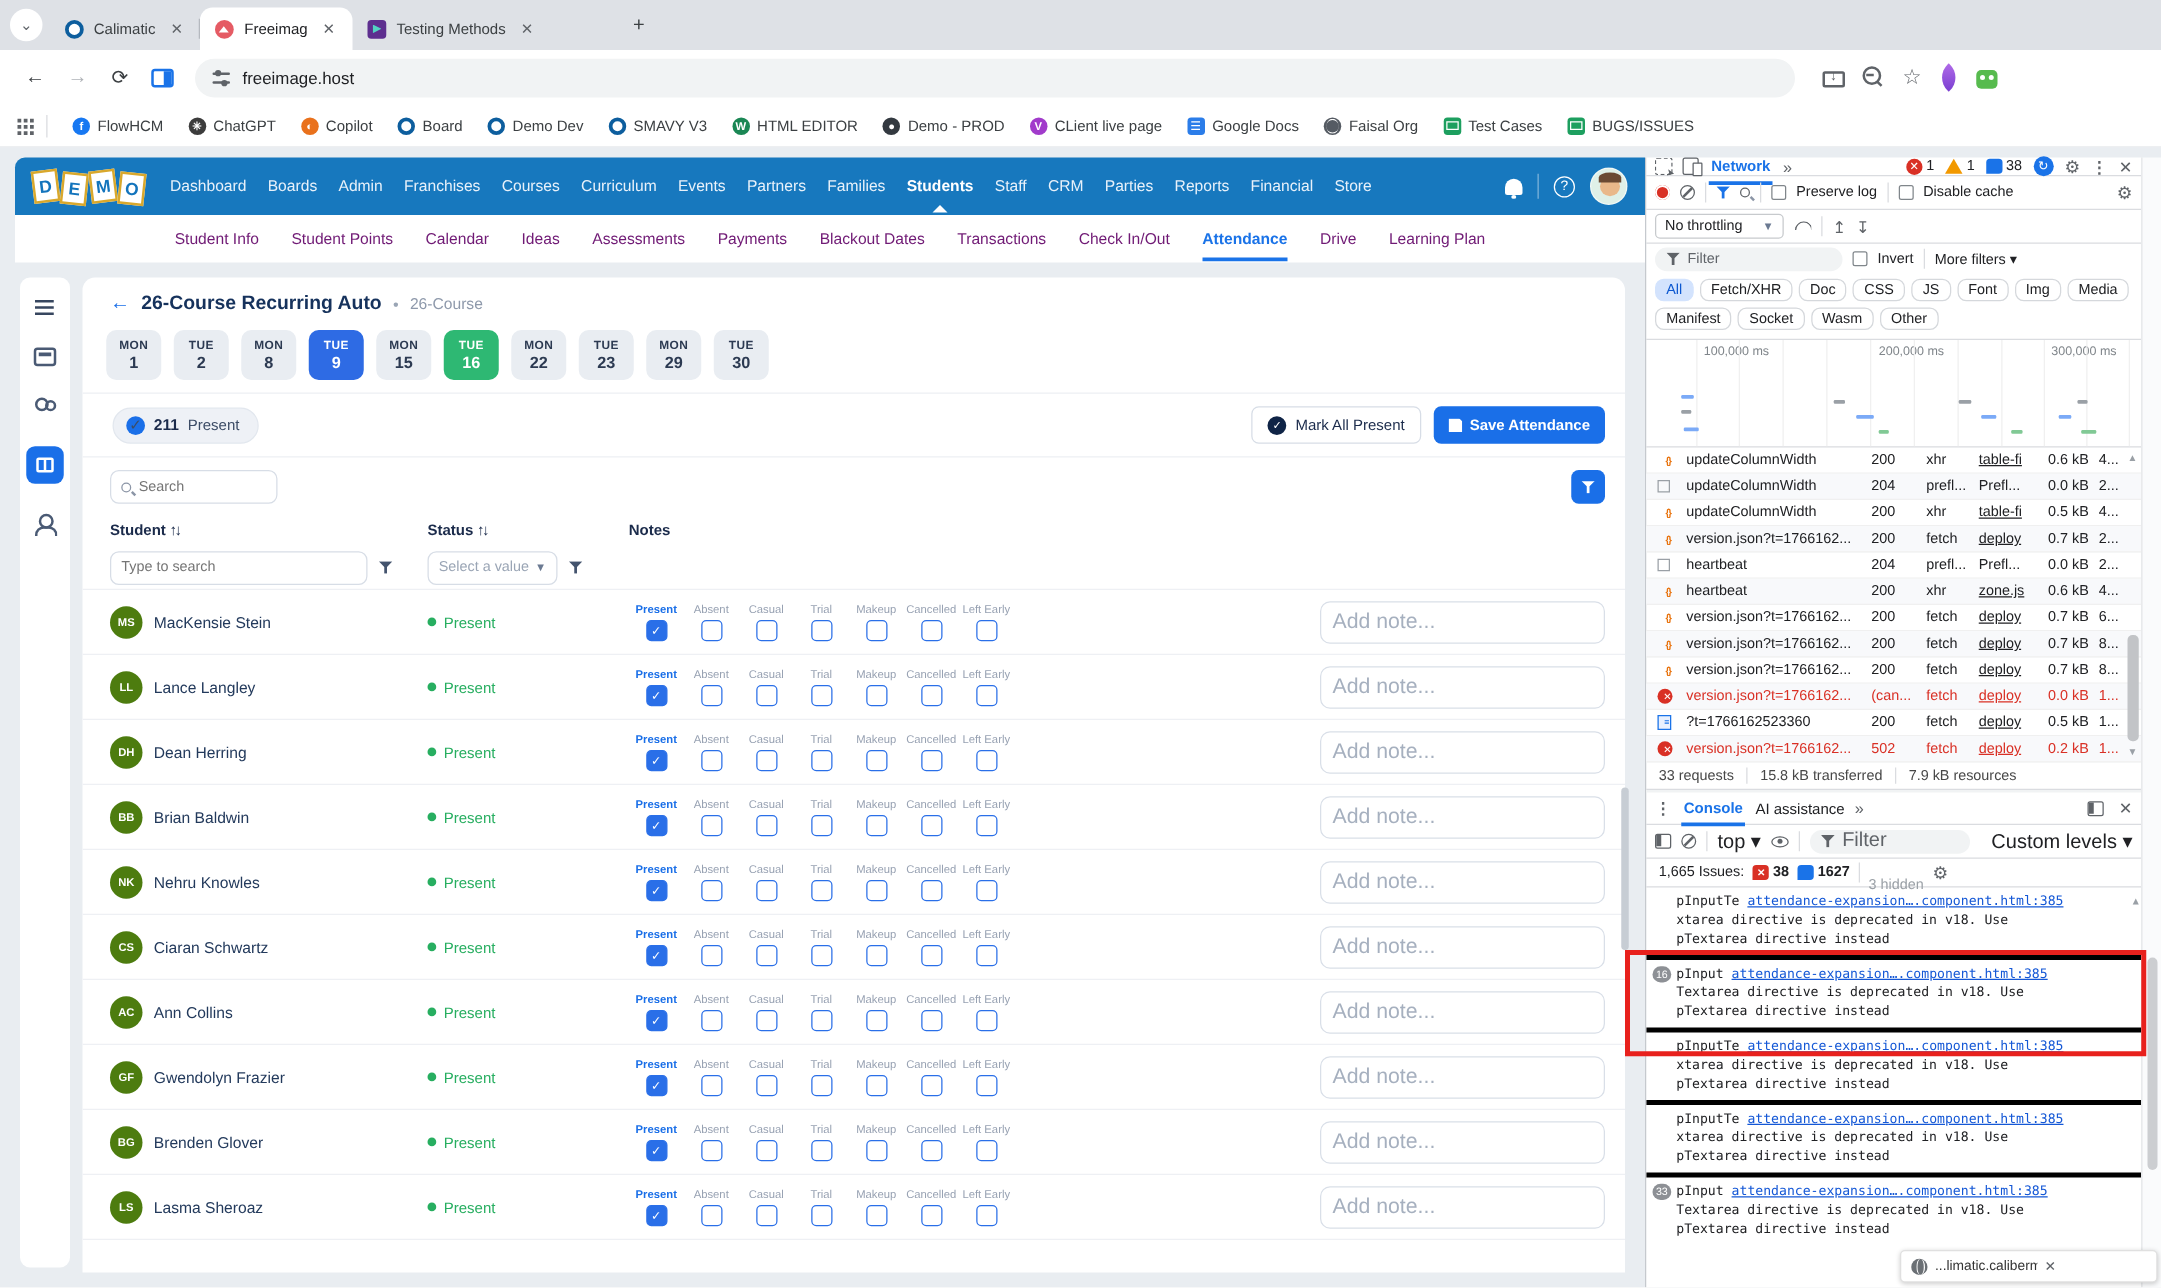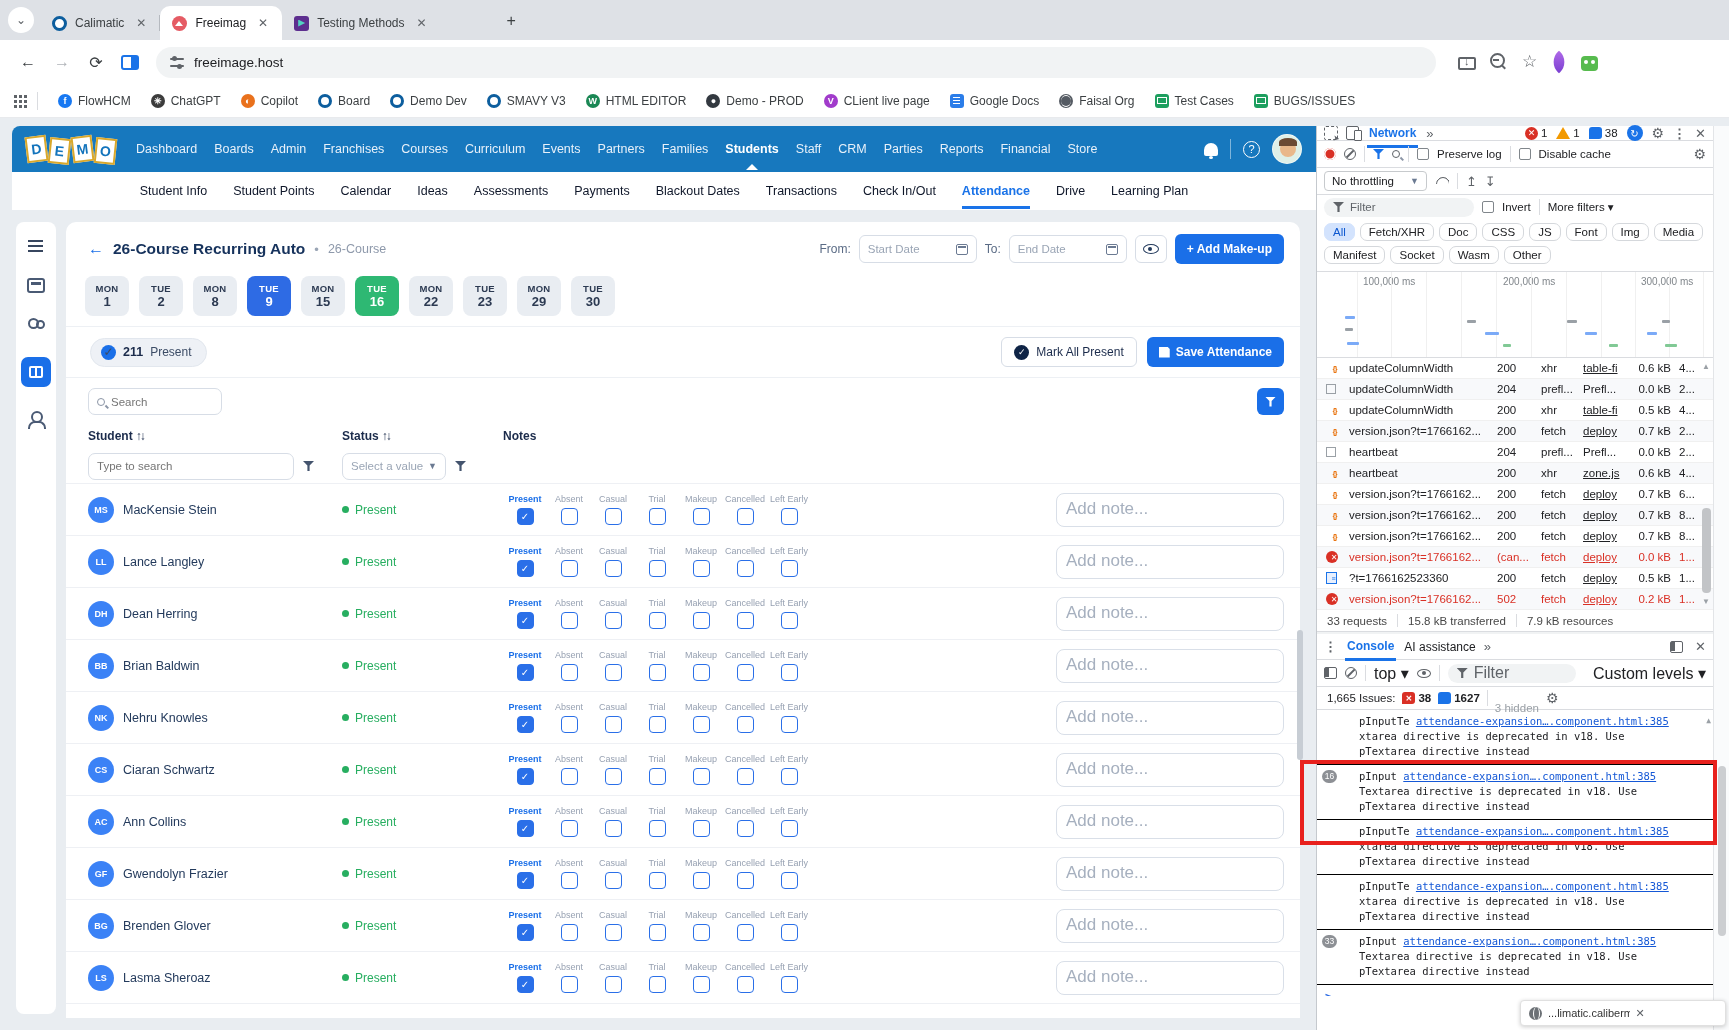--- a/index.html
+++ b/index.html
@@ -74,21 +74,21 @@
   .hdr-right { margin-left:auto; display:flex; align-items:center; gap:12px; }
   .bell { width:14px; height:13px; background:#fff; border-radius:7px 7px 2px 2px; position:relative; }
   .bell::after { content:""; position:absolute; left:5px; bottom:-3px; width:4px; height:3px; border-radius:50%; background:#fff; }
   .hdr-sep { width:1px; height:20px; background:rgba(255,255,255,.45); }
   .help { width:17px; height:17px; border-radius:50%; border:1.5px solid #fff; color:#fff; font-size:11px; display:flex; align-items:center; justify-content:center; }
   .avatar-img { width:30px; height:30px; border-radius:50%; background:#dff0e8; position:relative; overflow:hidden; border:1px solid rgba(255,255,255,.6); }
   .avatar-img::before { content:""; position:absolute; left:7px; top:6px; width:16px; height:16px; border-radius:50%; background:#e9b astad; background:#e9b88a; }
   .avatar-img::after { content:""; position:absolute; left:6px; top:3px; width:18px; height:8px; border-radius:50% 50% 0 0; background:#6b4a33; }
 
   .subnav { height:38px; background:#fff; display:flex; align-items:center; justify-content:center; gap:26px; }
-  .subnav .sn-item { font-size:12.5px; color:#0f172a; padding:11px 0 8px; border-bottom:3px solid transparent; white-space:nowrap; }
+  .subnav .sn-item { font-size:12.5px; color:#701a75; padding:11px 0 8px; border-bottom:3px solid transparent; white-space:nowrap; }
   .subnav .sn-item.active { color:#1a73e8; font-weight:bold; border-bottom-color:#1a73e8; }
 
   .workspace { position:relative; height:820px; }
   .sidebar { position:absolute; left:4px; top:12px; width:40px; height:792px; background:#fff; border-radius:8px; display:flex; flex-direction:column; align-items:center; padding-top:16px; gap:24px; }
   .sb { width:18px; height:16px; position:relative; }
   .sb-burger::before { content:""; position:absolute; left:1px; top:2px; width:15px; height:2px; background:#37465f; box-shadow:0 5px #37465f,0 10px #37465f; }
   .sb-cal { border:2px solid #4a5a74; border-radius:3px; height:15px; } .sb-cal::after{ content:""; position:absolute; left:2px; top:2px; right:2px; height:3px; background:#4a5a74; }
   .sb-users::before { content:""; position:absolute; left:1px; top:1px; width:7px; height:7px; border-radius:50%; border:2px solid #4a5a74; }
   .sb-users::after { content:""; position:absolute; right:0px; top:3px; width:5px; height:5px; border-radius:50%; border:2px solid #4a5a74; }
   .sb-active { width:30px; height:30px; background:#1a6fe8; border-radius:7px; display:flex; align-items:center; justify-content:center; }
@@ -143,21 +143,21 @@
   .sorter { font-size:9px; color:#44546e; letter-spacing:-2px; margin-left:3px; }
   .filterrow { height:34px; }
   .flt { display:flex; align-items:center; gap:9px; }
   .flt .box { height:27px; border:1px solid #d7dde6; border-radius:7px; display:flex; align-items:center; padding:0 8px; }
   .flt .box.w1 { width:206px; } .flt .box.w2 { width:104px; justify-content:space-between; }
   .flt .ph { font-size:11.5px; color:#9aa5b5; white-space:nowrap; }
   .chev { font-size:9px; color:#6b7a92; }
   .rows { }
   .srow { height:52px; border-top:1px solid #eef0f4; }
   .scell { display:flex; align-items:center; gap:9px; }
-  .savatar { width:26px; height:26px; border-radius:50%; background:#3b82f6; color:#fff; font-size:9px; font-weight:bold; display:flex; align-items:center; justify-content:center; flex:0 0 26px; }
+  .savatar { width:26px; height:26px; border-radius:50%; background:#4d7c0f; color:#fff; font-size:9px; font-weight:bold; display:flex; align-items:center; justify-content:center; flex:0 0 26px; }
   .sname { font-size:12.5px; color:#233a5c; }
   .stat { display:flex; align-items:center; gap:6px; }
   .stat .gd { width:7px; height:7px; border-radius:50%; background:#27ae60; }
   .stat span { font-size:12px; color:#27ae60; }
   .markgrid { display:flex; }
   .mk { width:44px; display:flex; flex-direction:column; align-items:center; gap:4px; }
   .mk .lbl { font-size:9px; color:#97a1b2; white-space:nowrap; }
   .mk.first .lbl { color:#1a6fe8; font-weight:bold; }
   .cb { width:17px; height:17px; border:1.6px solid #2a6fe8; border-radius:4px; background:#fff; }
   .cb.on { background:#2a6fe8; color:#fff; font-size:10px; display:flex; align-items:center; justify-content:center; }
@@ -225,21 +225,21 @@
   .dt-summary i { width:1px; height:13px; background:#dadce0; }
   .dt-ctabs { height:28px; border-top:2px solid #f1f3f4; }
   .dt-ctoolbar { height:27px; font-size:16px; }
   .dock-ic { width:13px; height:12px; border:1.5px solid #5f6368; border-radius:2px; position:relative; }
   .dock-ic::after { content:""; position:absolute; left:0; top:0; width:4px; height:9px; background:#5f6368; }
   .eye-g { width:14px; height:9px; border:1.5px solid #5f6368; border-radius:50%; position:relative; }
   .eye-g::after { content:""; position:absolute; left:4px; top:1px; width:4px; height:4px; border-radius:50%; background:#5f6368; }
   .dt-issues { height:23px; display:flex; align-items:center; gap:7px; padding:0 10px; font-size:11.5px; color:#202124; border-bottom:1px solid #dadce0; }
   .dt-issues .hid { color:#9aa0a6;margin-top:20px; }
   .dt-msgs { position:relative; height:286px; overflow:hidden; font-family:"DejaVu Sans Mono", monospace; font-size:10.5px; color:#202124; }
-  .cmsg { position:relative; padding:4px 16px 5px 42px; border-bottom:1px solid #000000; line-height:15px; }
+  .cmsg { position:relative; padding:4px 16px 5px 24px; border-bottom:4px solid #000000; line-height:15px; }
   .cmsg .cbadge { position:absolute; left:5px; top:5px; width:15px; height:13px; border-radius:7px; background:#8d9095; color:#fff; font-size:8.5px; display:flex; align-items:center; justify-content:center; font-family:"Liberation Sans",sans-serif; }
   .cmsg a { color:#1558d6; text-decoration:underline; }
   .cprompt { display:flex; padding:5px 8px; color:#2b6be4; font-weight:bold; font-family:"DejaVu Sans Mono",monospace; font-size:11px; }
 
   .annotation { position:absolute; left:1300px; top:760px; width:417px; height:85px; border:4px solid #e8211d; z-index:50; }
   .toast { position:absolute; left:1520px; top:1000px; width:206px; height:26px; background:#fff; border:1px solid #e0e0e0; border-radius:4px; box-shadow:0 1px 4px rgba(0,0,0,.2); display:flex; align-items:center; gap:6px; padding:0 8px; z-index:60; }
   .toast .g { width:13px; height:13px; border-radius:50%; background:#6b7075; position:relative; flex:0 0 13px; }
   .toast .g::after { content:""; position:absolute; left:4px; top:0; width:5px; height:13px; border-radius:50%; border:1px solid #fff; border-top:none; border-bottom:none; }
   .toast span { font-size:11px; color:#333; white-space:nowrap; overflow:hidden; flex:1; }
   .toast .x { color:#5f6368; font-size:11px; }
@@ -415,36 +415,20 @@
             </span>
           <span class="sb sb-person"></span>
         </div>
 
         <div class="card">
           <div class="titlerow">
             <span class="backarrow">←</span>
             <span class="coursetitle">26-Course Recurring Auto</span>
             <span class="dot-sep">•</span>
             <span class="coursesub">26-Course</span>
-            <div class="rangewrap">
-              <span class="rl">From:</span>
-              <div class="dateinput">
-                <span>Start Date</span>
-                <span class="calmini"></span>
-              </div>
-              <span class="rl">To:</span>
-              <div class="dateinput">
-                <span>End Date</span>
-                <span class="calmini"></span>
-              </div>
-              <div class="eyebtn">
-                  <span class="eye"></span>
-                </div>
-              <div class="btn-blue">+ Add Make-up</div>
-            </div>
           </div>
 
           <div class="dates" id="dates">
               <div class="dtile">
                 <span class="dy">MON</span>
                 <span class="dn">1</span>
               </div>
               <div class="dtile">
                 <span class="dy">TUE</span>
                 <span class="dn">2</span>

